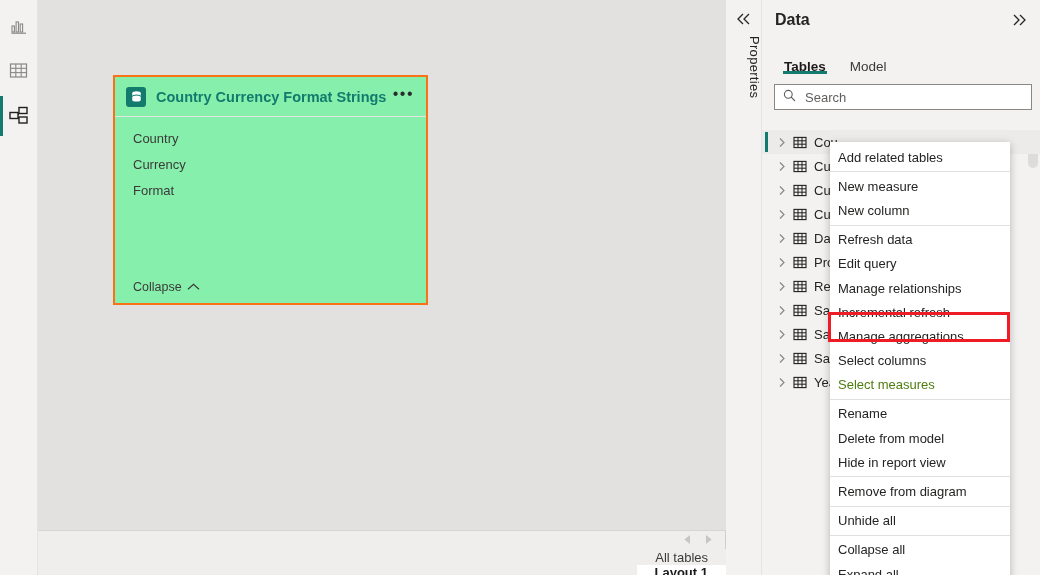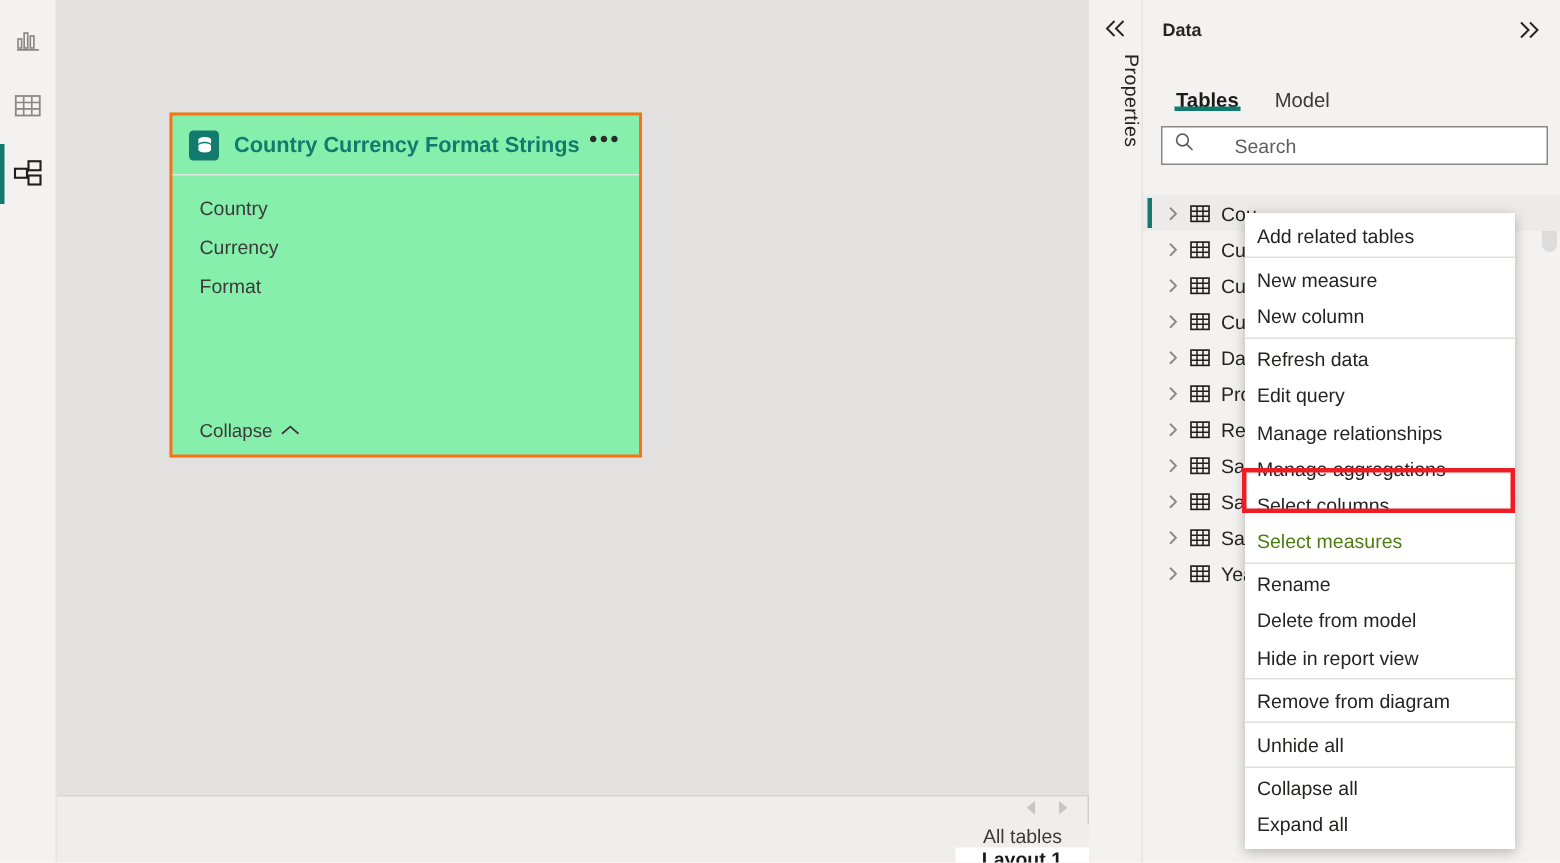--- a/index.html
+++ b/index.html
@@ -173,21 +173,21 @@
     position: absolute; left: 762px; top: 0;
     width: 278px; height: 575px;
     background: #f3f2f1;
   }
   .data-header {
     height: 40px;
     display: flex; align-items: center;
     padding: 0 12px 0 13px;
   }
   .data-title {
-    font-size: 12px;
+    font-size: 16px;
     font-weight: bold;
     color: #252423;
     flex: 1 1 auto;
   }
   .data-expand { cursor: pointer; display: flex; align-items: center; }
   .tabs-row {
     display: flex;
     padding: 0 10px;
     height: 34px;
     align-items: flex-end;
@@ -214,21 +214,21 @@
     display: flex; align-items: center;
     padding: 0 8px;
   }
   .search-box input {
     border: 0; outline: 0;
     background: transparent;
     font-family: "Liberation Sans", sans-serif;
     font-size: 13px;
     color: #605e5c;
     width: 100%;
-    margin-left: 25px;
+    margin-left: 7px;
   }
   .search-box input::placeholder { color: #605e5c; }
 
   .table-list {
     position: absolute; left: 0; top: 130px;
     width: 278px; height: 445px;
     overflow: hidden;
   }
   .tl-item {
     position: relative;
@@ -625,20 +625,21 @@
 
   <div class="ctxmenu">
       <div class="ctx-item">Add related tables</div>
       <div class="ctx-sep"></div>
       <div class="ctx-item">New measure</div>
       <div class="ctx-item">New column</div>
       <div class="ctx-sep"></div>
       <div class="ctx-item">Refresh data</div>
       <div class="ctx-item">Edit query</div>
       <div class="ctx-item">Manage relationships</div>
+      <div class="ctx-item">Incremental refresh</div>
       <div class="ctx-item">Manage aggregations</div>
       <div class="ctx-item">Select columns</div>
       <div class="ctx-item disabled">Select measures</div>
       <div class="ctx-sep"></div>
       <div class="ctx-item">Rename</div>
       <div class="ctx-item">Delete from model</div>
       <div class="ctx-item">Hide in report view</div>
       <div class="ctx-sep"></div>
       <div class="ctx-item">Remove from diagram</div>
       <div class="ctx-sep"></div>

